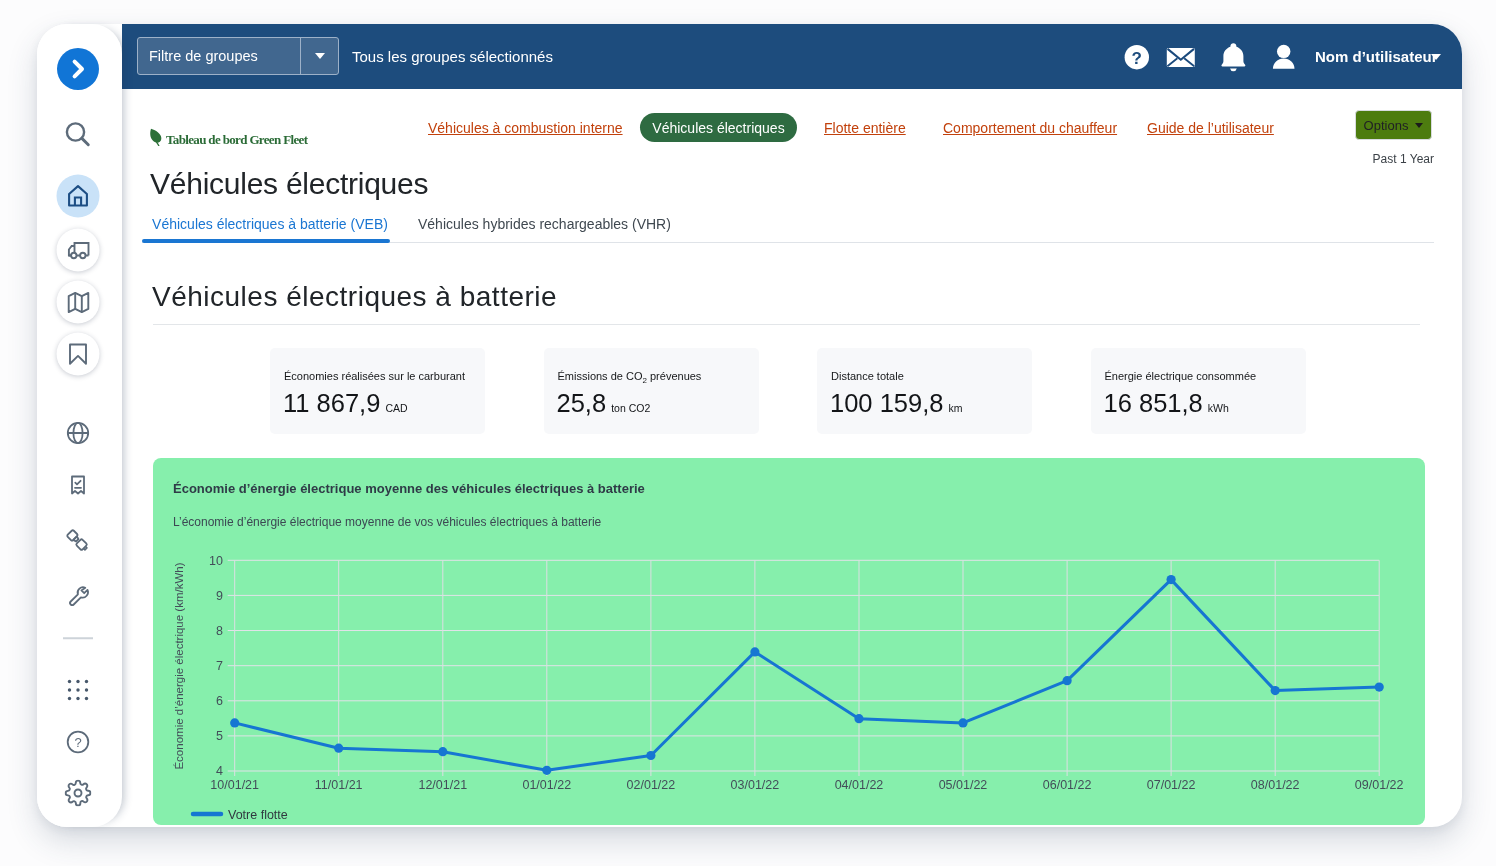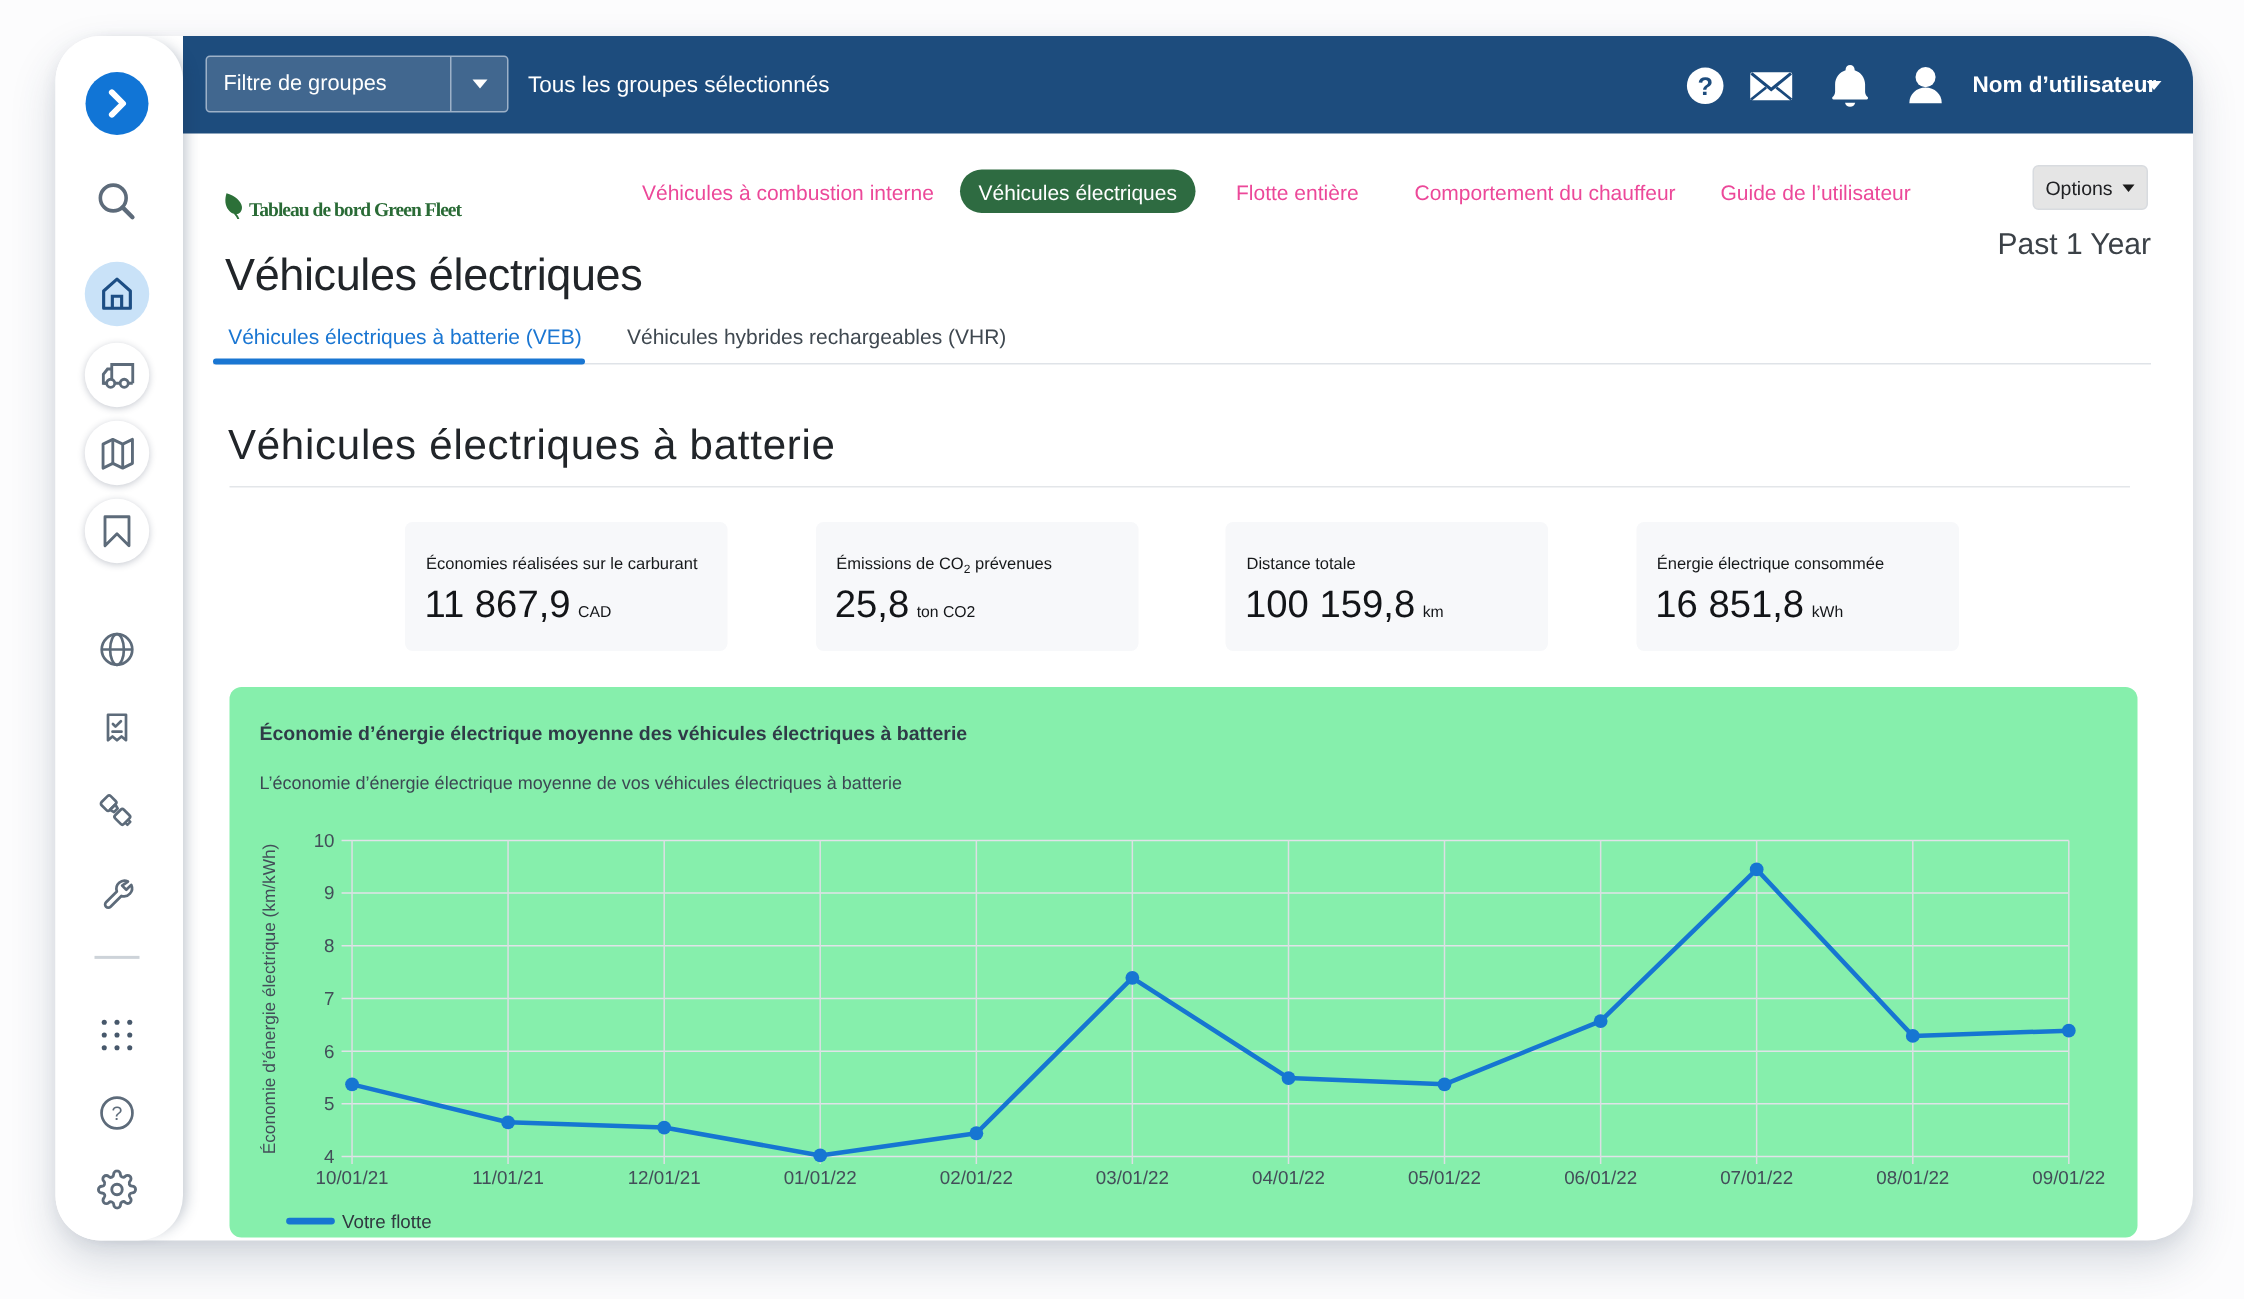--- a/index.html
+++ b/index.html
@@ -13,25 +13,25 @@
 .wcirc { width:43px; height:43px; border-radius:50%; background:#fff; box-shadow:0 1px 5px rgba(30,45,70,0.25); display:flex; align-items:center; justify-content:center; }
 
 .filterbtn { position:absolute; left:15px; top:13px; width:202px; height:38px; background:#41678f; border:1px solid #9db1c8; border-radius:3px; color:#fff; font-size:14.5px; }
 .filterbtn .lbl { position:absolute; left:11px; top:9.5px; }
 .filterbtn .sep { position:absolute; right:37px; top:0; bottom:0; width:1px; background:#9db1c8; }
 .filterbtn .car { position:absolute; right:13px; top:15px; width:0; height:0; border-left:5.5px solid transparent; border-right:5.5px solid transparent; border-top:6.5px solid #fff; }
 .nav-sel { position:absolute; left:230px; top:24px; color:#fff; font-size:15px; }
 
 .hrow { position:absolute; left:85px; top:65px; width:1340px; height:738px; }
 .logo { position:absolute; left:26px; top:27px; font-family:"Liberation Serif", serif; font-weight:bold; font-size:13px; letter-spacing:-0.65px; color:#2a6b36; white-space:nowrap;margin-top:12px; }
-.navlink { position:absolute; top:31px; font-size:14px; color:#ec4899; white-space:nowrap; }
+.navlink { position:absolute; top:31px; font-size:14px; color:#c2410c; white-space:nowrap;text-decoration:underline; }
 .pill { position:absolute; left:518px; top:24px; height:29px; width:157px; background:#2e6b41; border-radius:15px; color:#fff; font-size:14px; display:flex; align-items:center; justify-content:center; }
-.optbtn { position:absolute; left:1233px; top:21px; width:77px; height:30px; border:1px solid #d8dbdf; border-radius:4px; background:#e5e5e5; font-size:13px; color:#202124; display:flex; align-items:center; justify-content:center; gap:7px; }
+.optbtn { position:absolute; left:1233px; top:21px; width:77px; height:30px; border:1px solid #d8dbdf; border-radius:4px; background:#4d7c0f; font-size:13px; color:#202124; display:flex; align-items:center; justify-content:center; gap:7px; }
 .optbtn .car { width:0; height:0; border-left:4.5px solid transparent; border-right:4.5px solid transparent; border-top:5.5px solid #1b1b1b; margin-top:1px; }
-.past { position:absolute; left:1122px; top:63px; width:190px; text-align:right; font-size:20px; color:#3b4147; }
+.past { position:absolute; left:1122px; top:63px; width:190px; text-align:right; font-size:12px; color:#3b4147; }
 .h1 { position:absolute; left:28px; top:78px; font-size:30px; letter-spacing:-0.25px; color:#212529; }
 .tab-a { position:absolute; left:20px; top:127px; width:256px; text-align:center; font-size:14px; color:#1a76d2; white-space:nowrap; }
 .tabs-line { position:absolute; left:20px; top:153px; width:1292px; height:1px; background:#dfe3e8; }
 .tab-underline { position:absolute; left:20px; top:150px; width:248px; height:4px; background:#1a76d2; border-radius:3px; }
 .tab-b { position:absolute; left:296px; top:127px; font-size:14px; color:#3f4850; white-space:nowrap; }
 .h2 { position:absolute; left:30px; top:192px; font-size:28px; letter-spacing:0.5px; color:#212529; }
 .hr2 { position:absolute; left:31px; top:235px; width:1267px; height:1px; background:#e3e6e9; }
 
 .scard { position:absolute; top:259px; width:215px; height:86px; background:#f7f8fa; border-radius:5px; }
 .scard .t { position:absolute; left:14px; top:22px; font-size:11px; color:#16181a; white-space:nowrap; }

